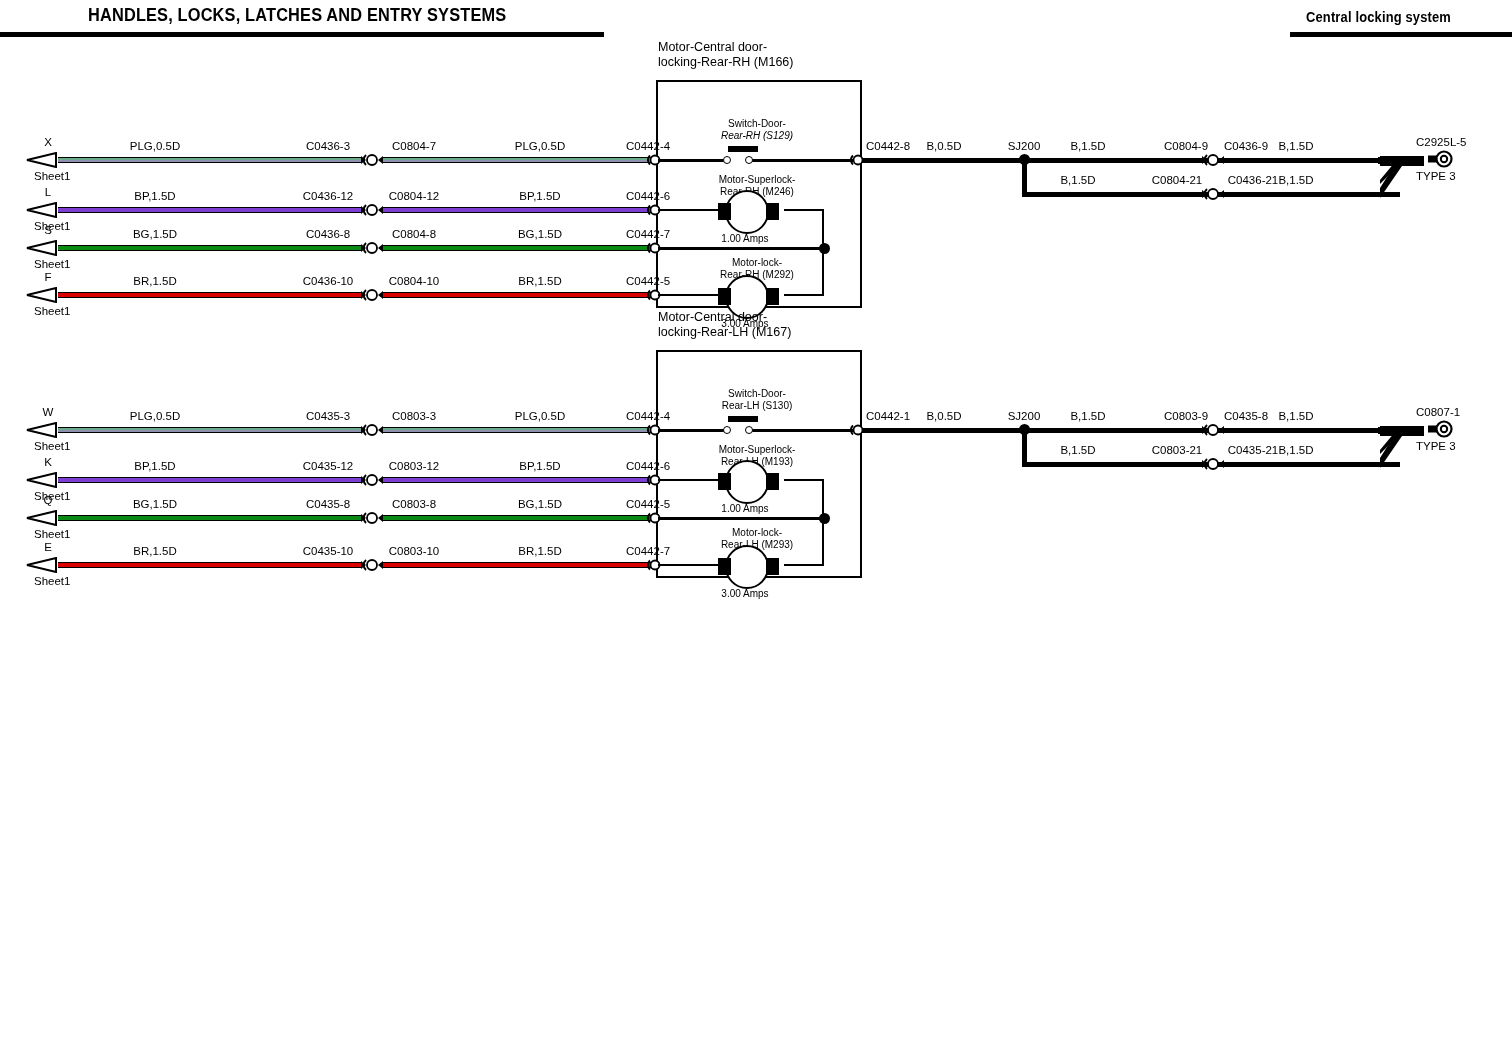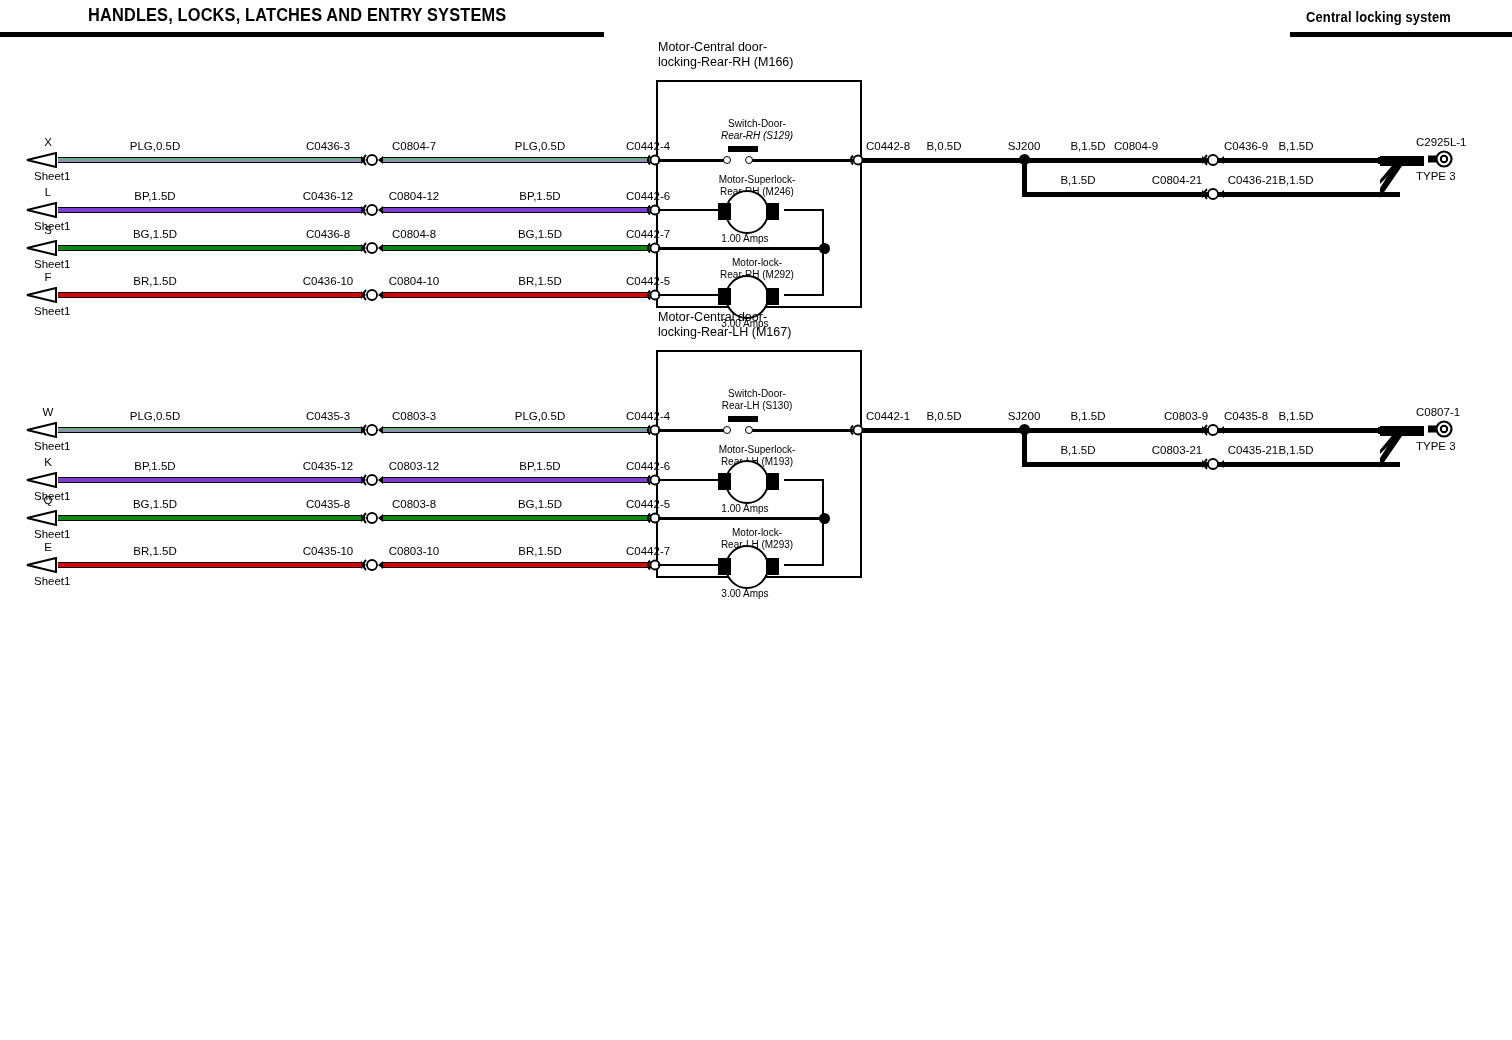--- a/index.html
+++ b/index.html
@@ -224,21 +224,21 @@
       </svg>
     </div>
     <div class="lbl c" style="left: 888px; top: 140px;">C0442-8</div>
     <div class="lbl c" style="left: 944px; top: 140px;">B,0.5D</div>
     <div class="wire blk" style="left: 862px; top: 158px; width: 558px;"></div>
     <div class="jdot" style="left: 1019px; top: 154px;"></div>
     <div class="lbl c" style="left: 1024px; top: 140px;">SJ200</div>
     <div class="vwire" style="left: 1022px; top: 160px; height: 34px;"></div>
     <div class="wire blk" style="left: 1022px; top: 192px; width: 378px;"></div>
     <div class="lbl c" style="left: 1088px; top: 140px;">B,1.5D</div>
-    <div class="lbl c" style="left: 1136px; top: 140px;">C0804-9</div>
+    <div class="lbl c" style="left: 1186px; top: 140px;">C0804-9</div>
     <div class="lbl c" style="left: 1246px; top: 140px;">C0436-9</div>
     <div class="splice" style="left: 1202px; top: 152px;">
       <svg width="22" height="16" viewBox="0 0 22 16">
         <circle cx="11" cy="8" r="5" fill="#fff" stroke="#000" stroke-width="1.8"></circle>
         <path d="M5 3 A6.5 6.5 0 0 0 5 13" fill="none" stroke="#000" stroke-width="2"></path>
         <polygon points="0,4 5,8 0,12" fill="#000"></polygon>
         <polygon points="22,4 17,8 22,12" fill="#000"></polygon>
       </svg>
     </div>
     <div class="lbl c" style="left: 1296px; top: 140px;">B,1.5D</div>
@@ -261,21 +261,21 @@
       </svg>
     </div>
     <div class="wire blk" style="left: 1378px; top: 157px; width: 46px; height: 7px;"></div>
     <div class="gnd" style="left: 1428px; top: 149px;">
       <svg width="26" height="22" viewBox="0 0 26 22">
         <circle cx="16" cy="10" r="7.5" fill="#fff" stroke="#000" stroke-width="2.2"></circle>
         <circle cx="16" cy="10" r="3.2" fill="#fff" stroke="#000" stroke-width="2"></circle>
         <rect x="0" y="6.5" width="9" height="7" fill="#000"></rect>
       </svg>
     </div>
-    <div class="lbl" style="left: 1416px; top: 136px;">C2925L-1</div>
+    <div class="lbl" style="left: 1416px; top: 136px;">C2925L-5</div>
     <div class="lbl" style="left: 1416px; top: 170px;">TYPE 3</div>
     <div class="lbl box-title" style="left: 658px; top: 310px;">Motor-Central door-</div>
     <div class="lbl box-title" style="left: 658px; top: 325px;">locking-Rear-LH (M167)</div>
     <div class="mbox" style="left: 656px; top: 350px; width: 202px; height: 224px;"></div>
     <div class="sheet-arrow" style="left: 26px; top: 422px;">
       <svg width="34" height="16" viewBox="0 0 34 16">
         <polygon points="1,8 30,1 30,15" fill="#fff" stroke="#000" stroke-width="2"></polygon>
       </svg>
     </div>
     <div class="lbl c" style="left: 48px; top: 406px;">W</div>

